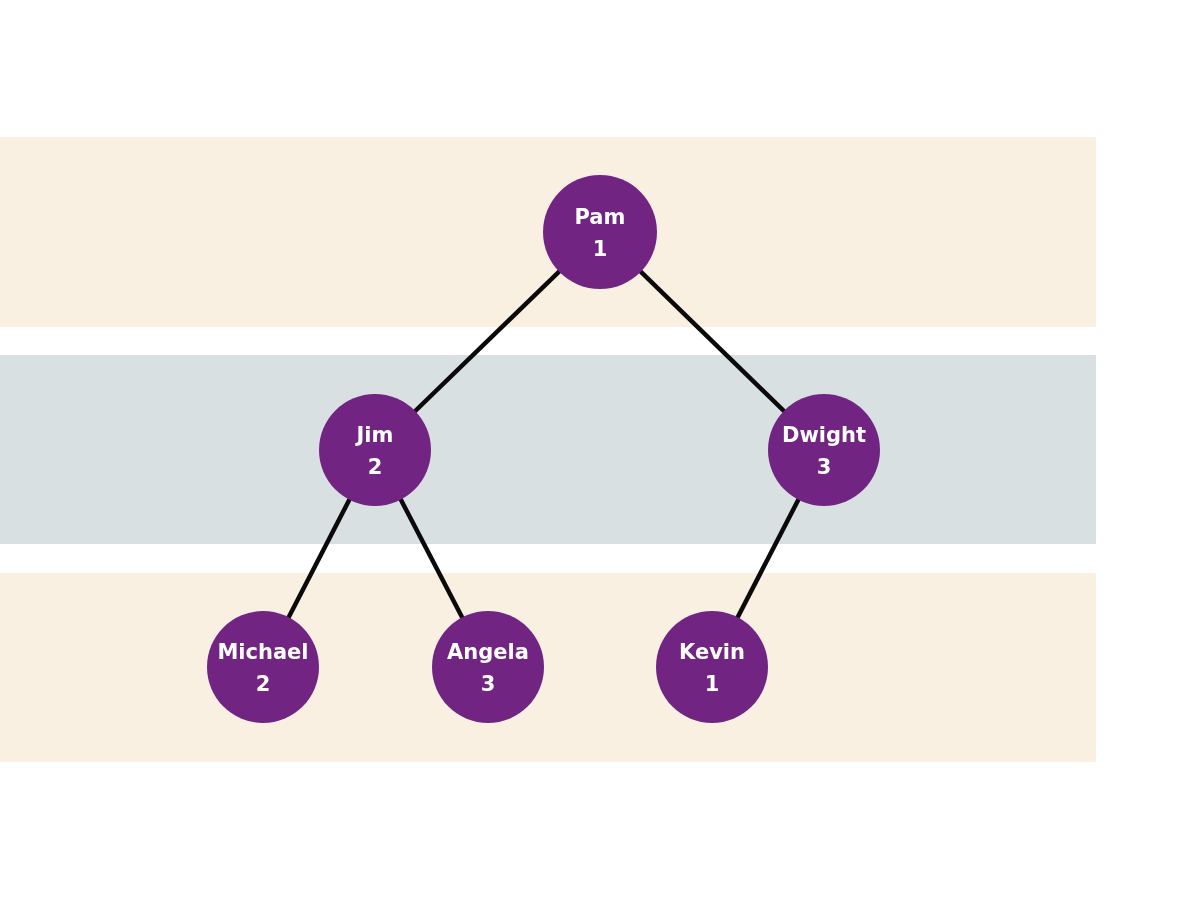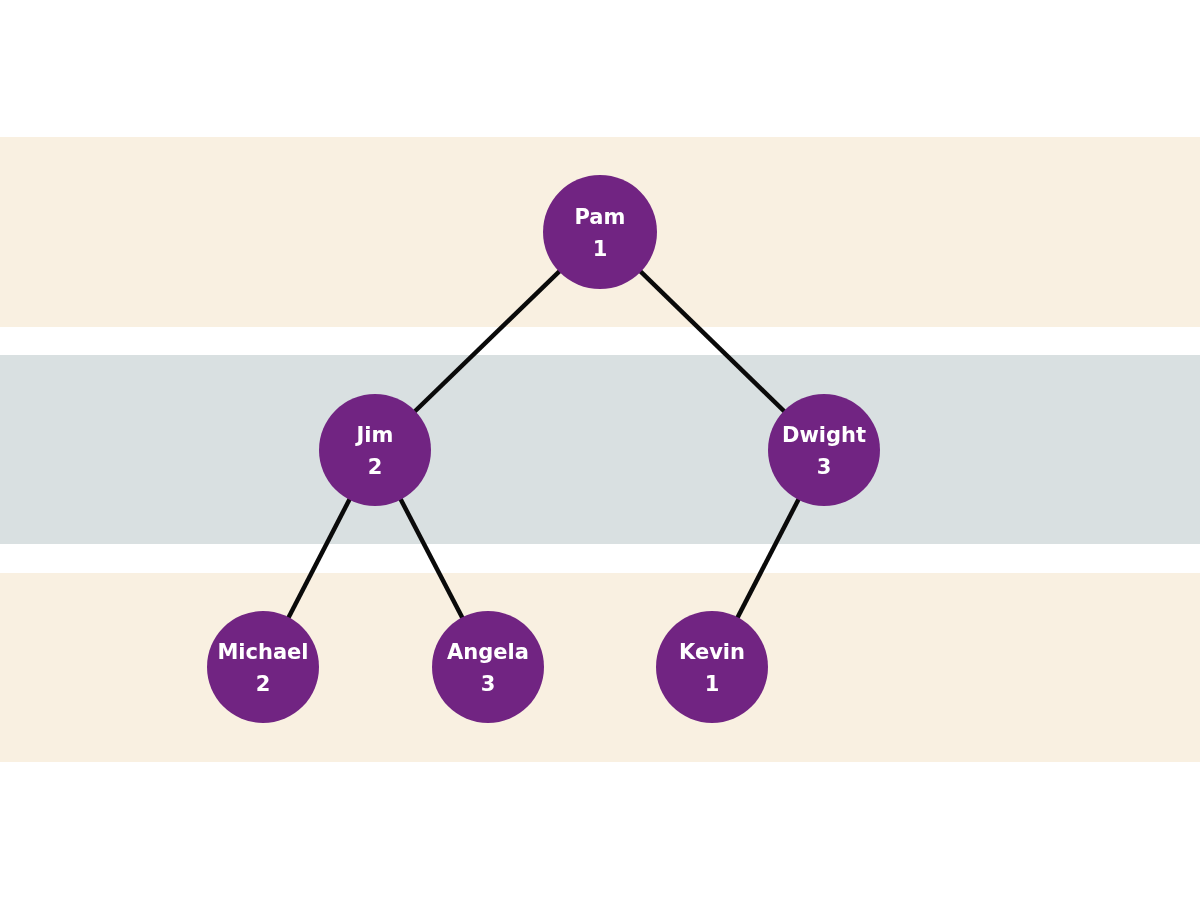--- a/index.html
+++ b/index.html
@@ -3,21 +3,21 @@
 <meta charset="utf-8">
 <style>
   html, body {
     margin: 0;
     padding: 0;
     background: #ffffff;
     font-family: "DejaVu Sans", "Liberation Sans", sans-serif;
   }
   .canvas {
     position: relative;
-    width: 1200px;
+    width: 1096px;
     height: 900px;
     background: #ffffff;
     overflow: hidden;
   }
   .band {
     position: absolute;
     left: 0;
     width: 1200px;
   }
   svg.tree {

